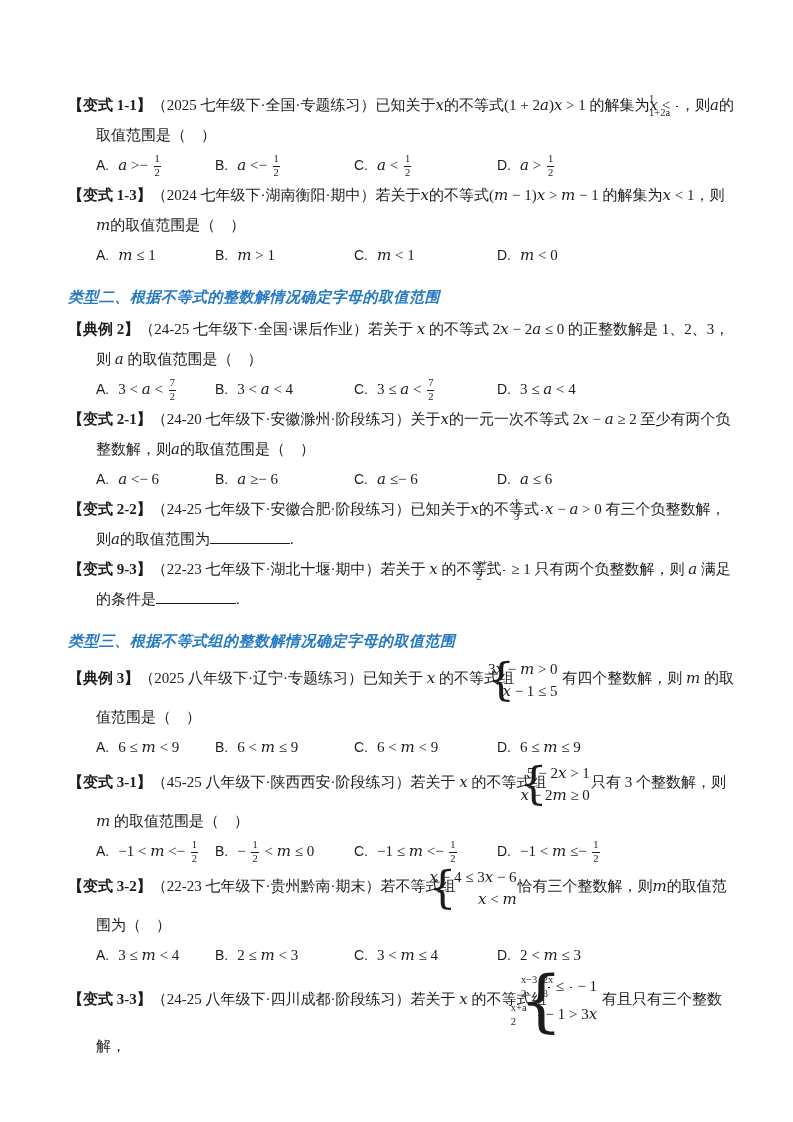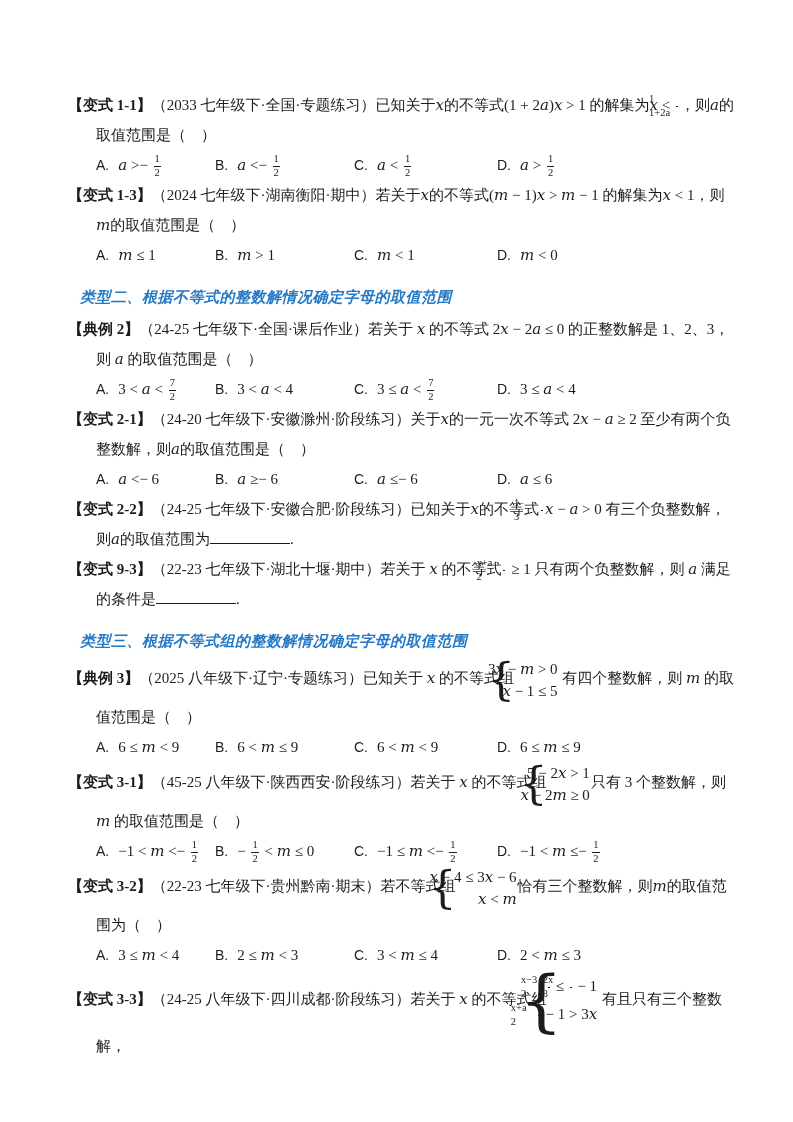--- a/index.html
+++ b/index.html
@@ -15,21 +15,21 @@
   }
   .content {
     padding: 90px 56px 0 68px;
   }
   .prob { padding-left: 28px; margin: 0; }
   .stem { margin: 0; line-height: 30px; text-indent: -28px; }
   .plabel { font-weight: 700; }
   .psrc { }
   .mi { font-style: italic; font-family: "DejaVu Serif", "Liberation Serif", serif; }
   .sec {
-    margin: 16px 0 6px 12px;
+    margin: 16px 0 6px 0;
     line-height: 22px;
     font-weight: 700;
     font-style: italic;
     font-size: 15px;
     letter-spacing: 0.5px;
     color: #2579C4;
   }
   .opts { display: flex; align-items: center; line-height: 30px; margin: 0; }
   .opt { display: inline-flex; align-items: center; white-space: nowrap; }
   .opt:nth-child(1) { width: 119px; }
@@ -69,21 +69,21 @@
   .sys.tall .row { line-height: 26px; }
   .blank { display: inline-block; border-bottom: 1px solid #1c1c1c; height: 1em; vertical-align: baseline; }
 </style>
 </head>
 <body>
 
 <div class="page">
   <div class="content">
 
     <div class="prob">
-      <p class="stem"><b class="plabel">【变式 1-1】</b><span class="psrc">（2033 七年级下·全国·专题练习）</span><span class="ptext"><span class="t">已知关于</span><span class="mi">x</span><span class="t">的不等式(1 + 2</span><span class="mi">a</span><span class="t">)</span><span class="mi">x</span><span class="t"> &gt; 1 的解集为</span><span class="mi">x</span><span class="t"> &lt; </span><span class="frac">
+      <p class="stem"><b class="plabel">【变式 1-1】</b><span class="psrc">（2025 七年级下·全国·专题练习）</span><span class="ptext"><span class="t">已知关于</span><span class="mi">x</span><span class="t">的不等式(1 + 2</span><span class="mi">a</span><span class="t">)</span><span class="mi">x</span><span class="t"> &gt; 1 的解集为</span><span class="mi">x</span><span class="t"> &lt; </span><span class="frac">
               <span class="fn">1</span>
               <span class="fd">1+2a</span>
             </span><span class="t">，则</span><span class="mi">a</span><span class="t">的取值范围是（　）</span></span></p>
       <div class="opts">
         <span class="opt">
             <span class="okey">A.</span>
             <span class="oval"><span class="mi">a</span><span class="t"> &gt;− </span><span class="frac">
                 <span class="fn">1</span>
                 <span class="fd">2</span>
               </span></span>

